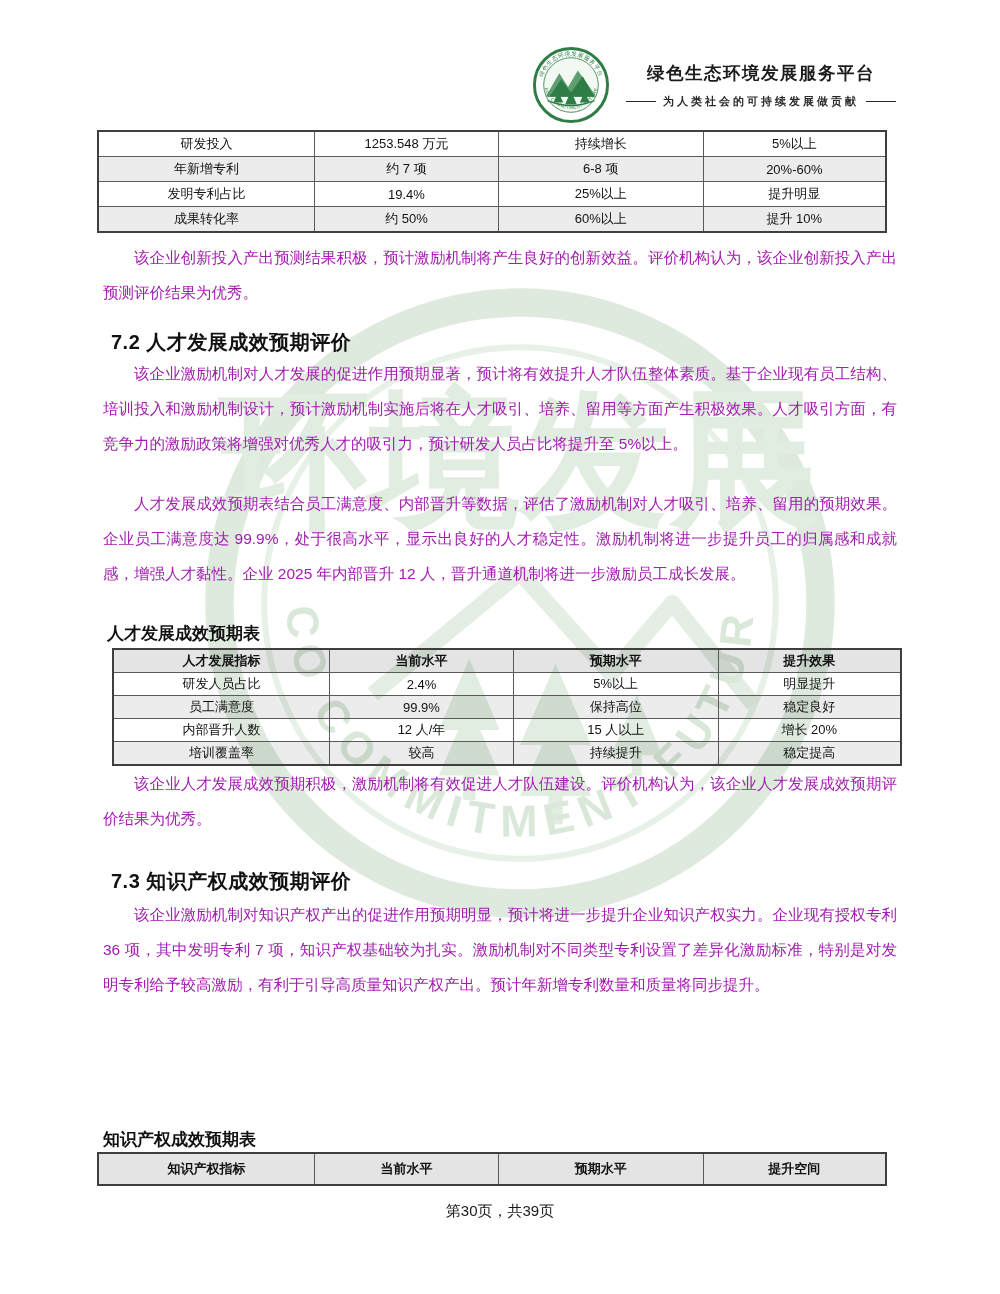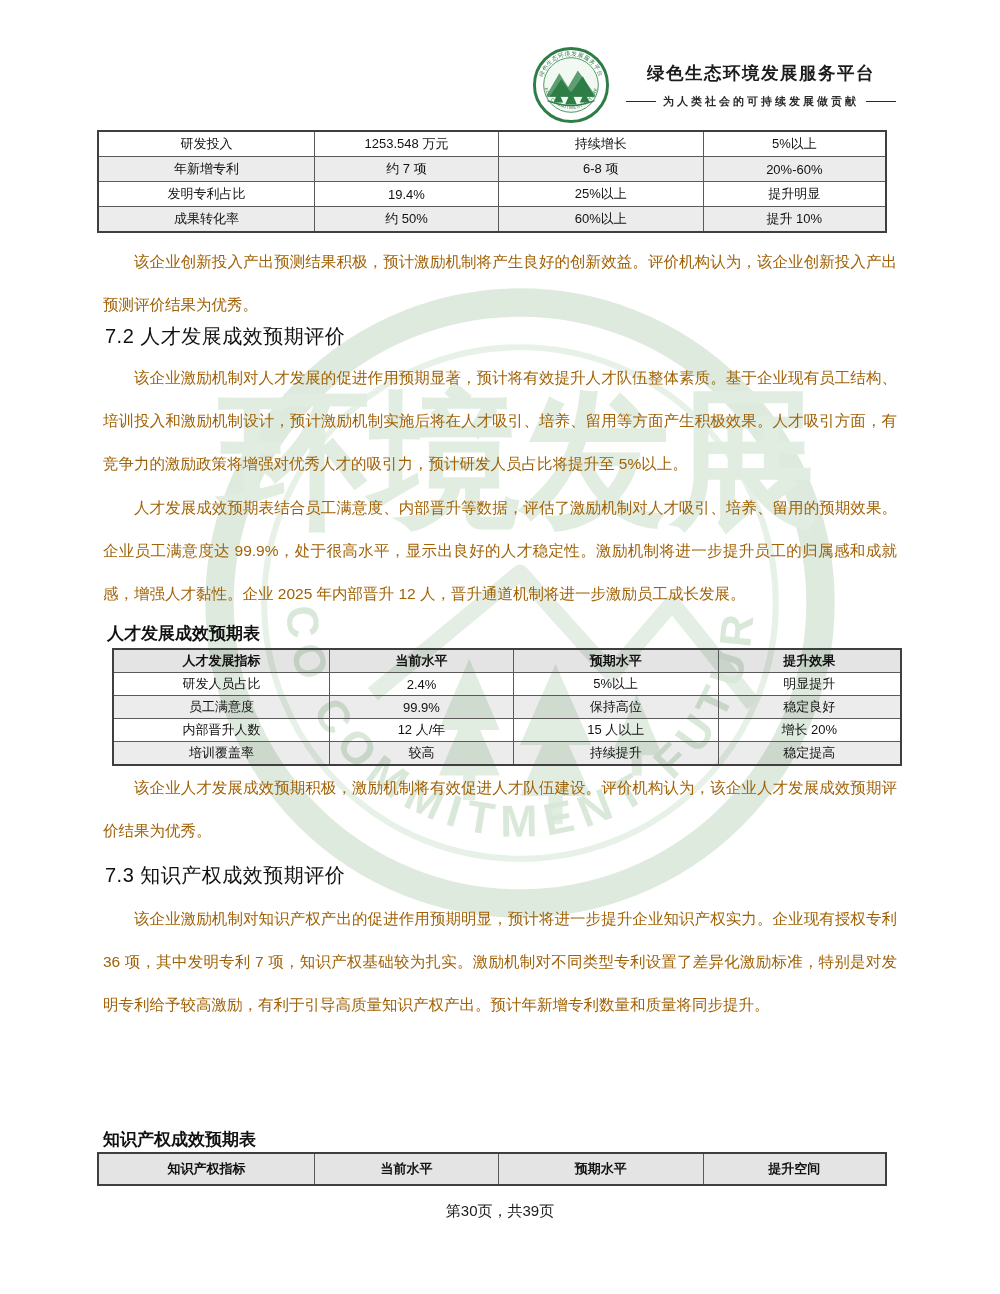--- a/index.html
+++ b/index.html
@@ -56,29 +56,29 @@
     height:670px;
     z-index:0;
     opacity:0.85;
     pointer-events:none;
   }
   
   .block{position:absolute;z-index:2;}
   p.body{
     margin:0;
     font-size:15.5px;
-    line-height:43px;
+    line-height:35px;
     text-align:justify;
     text-indent:2em;
-    color:#a16207;
+    color:#a21caf;
   }
   h2.sec{
-    margin:2px;
+    margin:8px;
     font-size:20px;
-    font-weight:normal;
+    font-weight:bold;
     color:#111;
     letter-spacing:0.5px;
   }
   h3.tbl-title{
     margin:0;
     font-size:17px;
     font-weight:bold;
     color:#111;
   }
   

